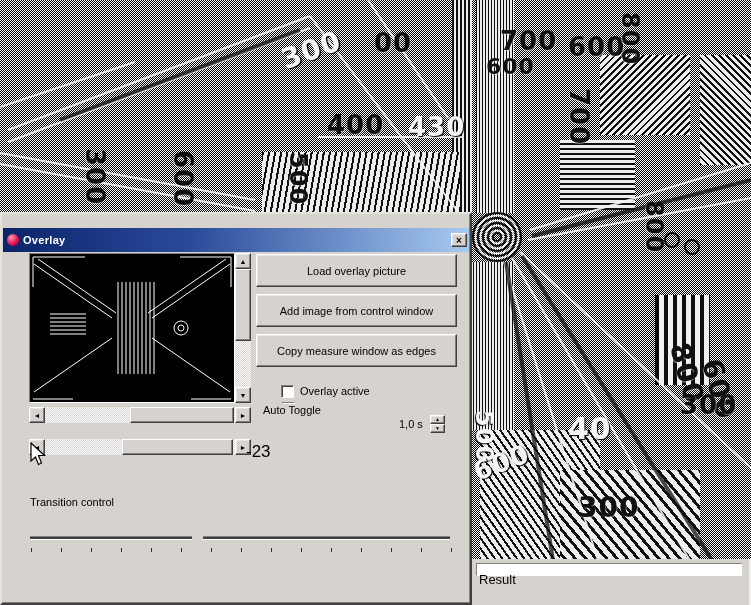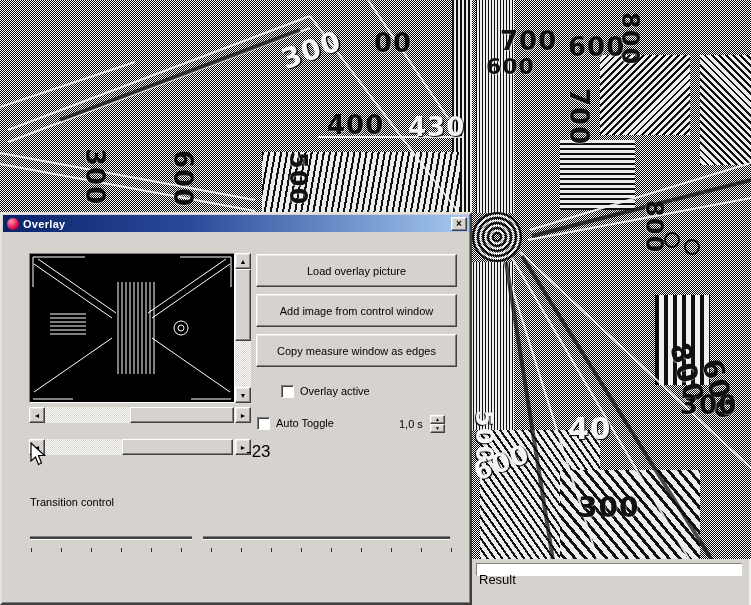--- a/index.html
+++ b/index.html
@@ -24,21 +24,21 @@
   .dbr2{left:560px;top:470px;width:140px;height:135px;background:repeating-linear-gradient(50deg,#101010 0,#101010 3px,#ededed 3px,#ededed 8px);}
   #bg-svg{position:absolute;left:0;top:0;}
   #bg-numbers span{position:absolute;font-weight:bold;font-family:"DejaVu Sans",sans-serif;letter-spacing:1px;transform-origin:left top;line-height:1;}
   #bg-numbers span.dark{color:#101010;text-shadow:1px 1px 0 rgba(255,255,255,.4);}
   #bg-numbers span.light{color:#f5f5f5;text-shadow:1px 1px 1px #000;}
   
   .raised{background:#d6d3ce;border:1px solid;border-color:#fff #404040 #404040 #fff;box-shadow:inset -1px -1px 0 #808080,inset 1px 1px 0 #e8e6e2;}
   .btn{font-family:"Liberation Sans",sans-serif;font-size:11px;color:#000;text-align:center;cursor:default;padding:0;}
   #dialog{position:absolute;left:0;top:212px;width:472px;height:393px;box-sizing:border-box;
     background:#d6d3ce;border:2px solid;border-color:#e5e2dd #404040 #404040 #e5e2dd;box-shadow:inset -1px -1px 0 #808080;}
-  #titlebar{position:absolute;left:1px;top:1px;right:1px;height:17px;display:flex;align-items:center;
+  #titlebar{position:absolute;left:1px;top:14px;right:1px;height:24px;display:flex;align-items:center;
     background:linear-gradient(90deg,#0a246a 0%,#2a4a9a 40%,#a6caf0 100%);padding:0 2px;}
   #title-icon{width:12px;height:12px;border-radius:50%;margin:0 4px 0 2px;
     background:radial-gradient(circle at 35% 30%,#ff9aa8 0%,#e6105a 55%,#6d0026 100%);flex:0 0 auto;}
   #title-text{color:#fff;font-size:11px;font-weight:bold;letter-spacing:.3px;}
   #close-btn{margin-left:auto;width:16px;height:14px;font-size:10px;line-height:11px;font-weight:bold;}
   
   #preview{position:absolute;left:27px;top:39px;width:206px;height:150px;box-sizing:border-box;background:#000;border:1px solid;border-color:#808080 #fff #fff #808080;}
   .sb-btn{width:16px;height:16px;box-sizing:border-box;display:flex;align-items:center;justify-content:center;font-size:7px;color:#000;flex:0 0 auto;}
   .sb-track{position:relative;flex:1;background-color:#fff;
     background-image:linear-gradient(45deg,#d6d3ce 25%,transparent 25%,transparent 75%,#d6d3ce 75%),
@@ -49,21 +49,21 @@
   #vscroll .sb-thumb{left:0;right:0;top:0;height:72px;}
   .hscroll{position:absolute;height:16px;display:flex;}
   #hscroll1{left:27px;top:193px;width:222px;}
   #hscroll2{left:27px;top:225px;width:222px;}
   #hscroll1 .sb-thumb{top:0;bottom:0;left:85px;width:104px;}
   #hscroll2 .sb-thumb{top:0;bottom:0;left:77px;width:111px;}
   
   .cmd{position:absolute;left:254px;width:201px;height:33px;}
   #btn-load{top:40px;}  #btn-add{top:80px;}  #btn-copy{top:120px;}
   .cb-row{position:absolute;left:255px;display:flex;align-items:center;height:14px;}
-  #cb1{top:170px;margin-left:24px;} #cb2{top:202px;}
+  #cb1{top:170px;margin-left:24px;} #cb2{top:188px;flex-direction:column;}
   .cb-box{width:13px;height:13px;box-sizing:border-box;background:#fff;border:1px solid;border-color:#808080 #fff #fff #808080;box-shadow:inset 1px 1px 0 #404040;}
   .cb-label{font-size:11px;margin-left:6px;color:#000;}
   #interval{position:absolute;left:397px;top:204px;font-size:11px;color:#000;text-align:center;}
   #spinner{position:absolute;left:428px;top:201px;width:15px;height:18px;display:flex;flex-direction:column;}
   .spin-btn{flex:1;font-size:5px;line-height:7px;display:flex;align-items:center;justify-content:center;}
   #offset-value{position:absolute;left:244px;top:228px;font-size:17px;color:#000;text-align:center;}
   #transition-label{position:absolute;left:28px;top:282px;font-size:11px;color:#000;}
   #btn-ok{position:absolute;left:254px;top:266px;width:201px;height:30px;}
   
   #slider-groove{position:absolute;left:28px;top:322px;width:420px;height:2px;border-top:1px solid #808080;border-bottom:1px solid #fff;background:#404040;}

